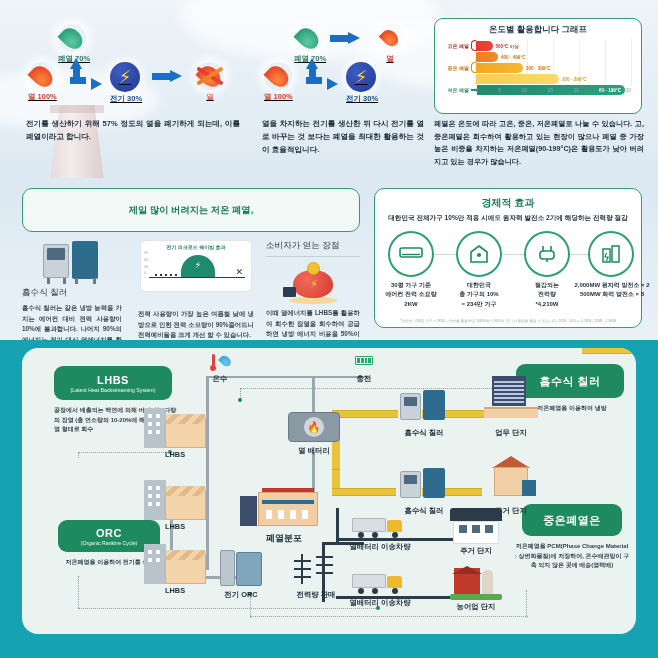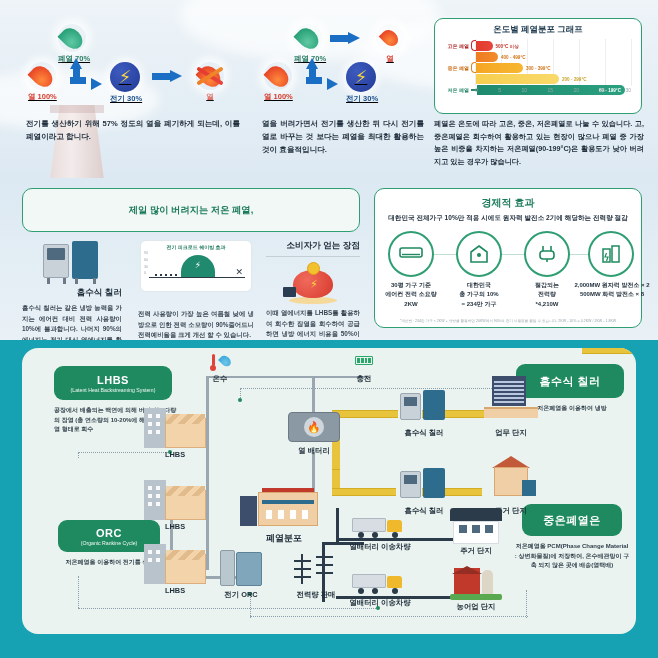--- a/index.html
+++ b/index.html
@@ -148,21 +148,21 @@
   }
   #mid-left-card{
     position:absolute; left:22px; top:10px; width:338px; height:140px;
   }
   #green-banner{
     width:338px;height:44px;border:1.4px solid #2f9e72;border-radius:10px;
     background:#f2f8f5;display:flex;flex-direction:column;align-items:center;justify-content:center;
   }
   #green-banner div{ font-size:9.3px;font-weight:bold;color:#1c7b5a;line-height:1.55; text-align:center;}
   .mid-col{ position:absolute; top:52px; }
-  .mid-col h4{ font-size:8.6px;font-weight:bold;color:#1f2d3a;text-align:right;margin:3px 0 4px; }
+  .mid-col h4{ font-size:8.6px;font-weight:normal;color:#1f2d3a;text-align:left;margin:3px 0 4px; }
   .mid-col p{ font-size:6.4px;line-height:1.65;color:#3b4854;text-align:justify;font-weight:bold; }
 
   .chiller-art{ width:62px;height:44px;margin:0 auto;position:relative; }
   .chiller-art .unitA{ position:absolute;left:2px;top:4px;width:26px;height:34px;background:#c9d2d9;border:1px solid #9aa7b1;border-radius:2px; }
   .chiller-art .scr{ position:absolute;left:6px;top:8px;width:18px;height:12px;background:#4f6a7f;border-radius:1px; }
   .chiller-art .unitB{ position:absolute;left:31px;top:1px;width:26px;height:38px;background:#2e6c8e;border-radius:2px; }
   .chiller-art .leg{ position:absolute;bottom:0;width:3px;height:6px;background:#6d7a85; }
 
   .spark-card{
     width:112px;height:52px;background:#fff;border:1px solid #e1e8ed;border-radius:6px;
@@ -382,24 +382,24 @@
         <div class="stem"></div>
         <div class="rhead"></div>
     </div>
   </div>
   <div class="flow" style="left:346px;top:62px;">
     <div class="bolt-circle">
         <span class="bolt">⚡</span>
       </div>
     <div class="lbl blue">전기 30%</div>
   </div>
-  <div class="top-para" style="left:262px;top:118px;width:162px;">열을 버려가면서 전기를 생산한 뒤 다시 전기를 열로 바꾸는 것 보다는 폐열을 최대한 활용하는 것이 효율적입니다.</div>
+  <div class="top-para" style="left:262px;top:118px;width:162px;">열을 차지하는 전기를 생산한 뒤 다시 전기를 열로 바꾸는 것 보다는 폐열을 최대한 활용하는 것이 효율적입니다.</div>
 
   <div id="chart-card">
-    <div id="chart-title">온도별 폐열분포 그래프</div>
+    <div id="chart-title">온도별 활용합니다 그래프</div>
     <div class="chart-body">
       <div class="chart-grid">
         <div class="gl" style="left:0%"></div>
           <div class="gl" style="left:16.6%"></div>
         <div class="gl" style="left:33.3%"></div>
           <div class="gl" style="left:50%"></div>
         <div class="gl" style="left:66.6%"></div>
           <div class="gl" style="left:83.3%"></div>
         <div class="gl" style="left:100%"></div>
       </div>

